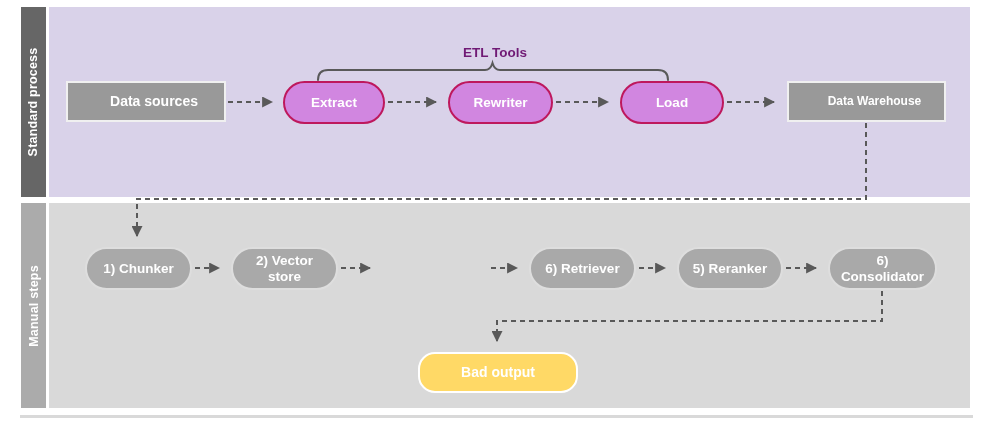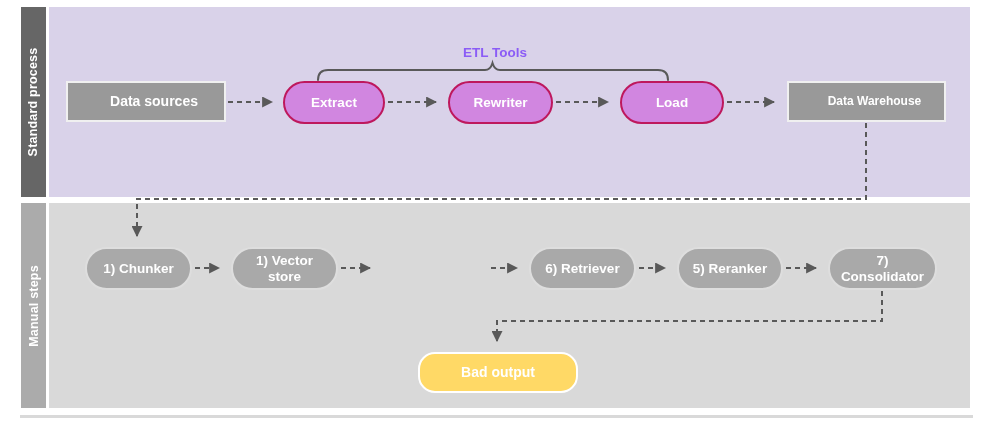--- a/index.html
+++ b/index.html
@@ -87,21 +87,21 @@
   .n-retriever      { left: 529px; top: 247px; width: 107px; height: 43px; }
   .n-reranker       { left: 677px; top: 247px; width: 106px; height: 43px; justify-content: center; }
   .n-consolidator   { left: 828px; top: 247px; width: 109px; height: 43px; }
   .n-bad-output     { left: 418px; top: 352px; width: 160px; height: 41px; font-size: 14px; border-radius: 17px; }
 
   
   .etl-tools-label {
     position: absolute;
     left: 430px; top: 45px; width: 130px;
     text-align: center;
-    color: #8b5cf6;
+    color: #701a75;
     font-weight: bold;
     font-size: 13.5px;
   }
 
   svg.overlay {
     position: absolute;
     left: 0; top: 0;
     pointer-events: none;
   }
 </style>
@@ -162,30 +162,30 @@
     <span>Load</span>
   </div>
   <div class="node rect-node n-data-warehouse">
     <span>Data Warehouse</span>
   </div>
 
   <div class="node manual-pill n-chunker">
     <span>1) Chunker</span>
   </div>
   <div class="node manual-pill n-vector-store">
-    <span>1) Vector store</span>
+    <span>2) Vector store</span>
   </div>
   <div class="node manual-pill n-retriever">
     <span>6) Retriever</span>
   </div>
   <div class="node manual-pill n-reranker">
     <span>5) Reranker</span>
   </div>
   <div class="node manual-pill n-consolidator">
-    <span>7) Consolidator</span>
+    <span>6) Consolidator</span>
   </div>
   <div class="node bad-node n-bad-output">
     <span>Bad output</span>
   </div>
 
   <div class="page-divider"></div>
 
 </div>
 
 </body></html>

